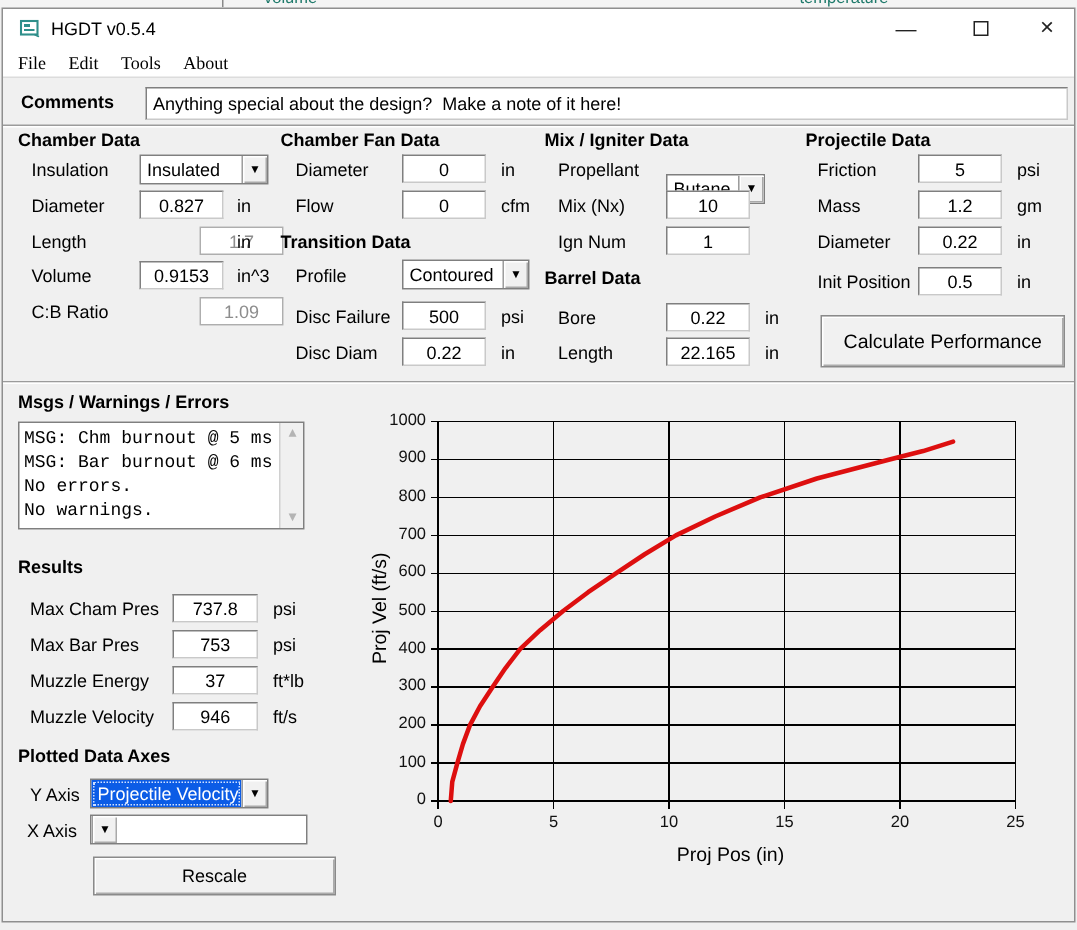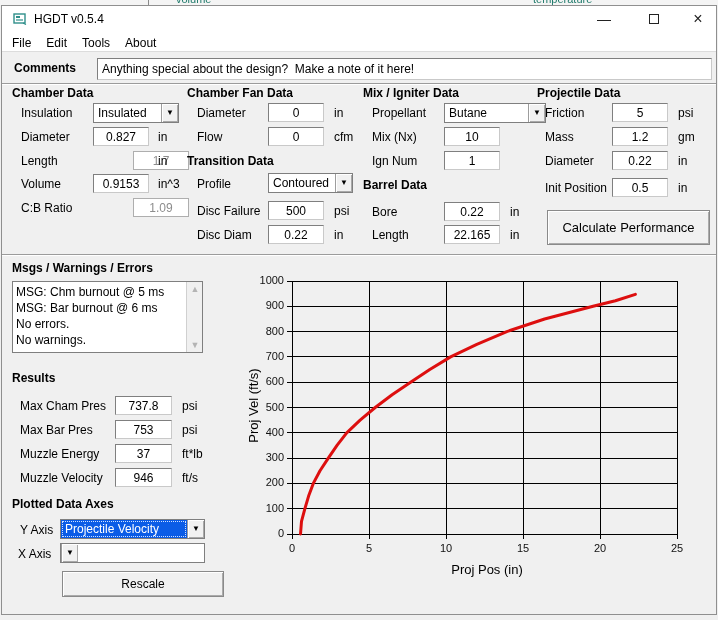--- a/index.html
+++ b/index.html
@@ -10,21 +10,21 @@
   }
   .strip { position:absolute; left:0; top:0; width:718px; height:5px; background:#f4f4f4; overflow:hidden; }
   .strip span { position:absolute; top:-7px; font-size:11px; color:#1f7a6b; }
   .strip .vline { position:absolute; top:0; width:1px; height:5px; background:#8a8a8a; }
 
   .win-frame { position:absolute; left:1px; top:5px; width:716px; height:610px;
     border:1px solid #8f8f8f; background:#f0f0f0; }
   .titlebar { position:absolute; left:2px; top:6px; width:714px; height:28px; background:#ffffff; }
   .menubar  { position:absolute; left:2px; top:34px; width:714px; height:18px; background:#ffffff;
     display:flex; align-items:center; padding-left:10px; border-bottom:1px solid #dcdcdc; }
-  .menubar .mitem { font-size:12px; margin-right:15px; cursor:default; }
+  .menubar .mitem { font-size:12px; margin-right:15px; cursor:default;font-family:Liberation Serif, serif; }
 
   .title-text { position:absolute; left:34px; top:12px; font-size:12px; }
   .app-icon { position:absolute; left:13px; top:12px; width:14px; height:13px; }
   .winbtn { position:absolute; top:10px; width:28px; height:18px; text-align:center;
     font-size:14px; line-height:18px; color:#222; }
   .maxbox { position:absolute; top:14px; width:10px; height:10px; border:1px solid #222; }
 
   .etch { position:absolute; left:2px; width:714px; height:2px;
     border-top:1px solid #9b9b9b; border-bottom:1px solid #ffffff; }
 
@@ -44,21 +44,21 @@
     box-shadow: inset 1px 1px 0 #ffffff, inset -1px -1px 0 #a9a9a9;
     display:flex; align-items:center; justify-content:center; }
   .combo .arr { font-size:8px; line-height:8px; color:#000; }
   .combo.sel .cval { background:#0b5ce6; color:#fff; outline:1px dotted #cfe0ff; outline-offset:-2px; }
 
   .btn { position:absolute; background:#f1f1f1; border:1px solid #8a8a8a;
     box-shadow: inset 1px 1px 0 #ffffff, inset -1px -1px 0 #ababab;
     font-family:"Liberation Sans",sans-serif; font-size:13px; display:flex; align-items:center; justify-content:center; }
 
   .listbox { position:absolute; left:12px; top:281px; width:191px; height:72px; background:#fff;
-    border:1px solid #7f7f7f; font-size:12px; }
+    border:1px solid #7f7f7f; font-size:12px;font-family:Liberation Mono, monospace; }
   .listbox .lines { position:absolute; left:3px; top:2px; right:18px; line-height:16px; }
   .listbox .sbar { position:absolute; right:0; top:0; bottom:0; width:16px; background:#f0f0f0;
     border-left:1px solid #d0d0d0; }
   .listbox .sbar .sarr { position:absolute; left:0; width:16px; height:14px; text-align:center;
     font-size:9px; color:#b4b4b4; line-height:14px; }
 
   .ticklbl { position:absolute; font-size:11px; color:#111; }
   .axis-title-x { position:absolute; left:392px; top:562px; width:190px; text-align:center; font-size:13px; }
   .axis-title-y { position:absolute; left:188px; top:398px; width:130px; text-align:center; font-size:13px;
     transform:rotate(-90deg); transform-origin:center; }
@@ -135,21 +135,21 @@
 </div>
 <span class="lbl" style="left:197px; top:204px">Disc Failure</span>
 <input class="tbox" style="left: 268px; top: 201px; width: 56px;" value="500">
 <span class="unit" style="left:334px; top:204px">psi</span>
 <span class="lbl" style="left:197px; top:228px">Disc Diam</span>
 <input class="tbox" style="left: 268px; top: 225px; width: 56px;" value="0.22">
 <span class="unit" style="left:334px; top:228px">in</span>
 
 <span class="hdr" style="left:363px; top:86px">Mix / Igniter Data</span>
 <span class="lbl" style="left:372px; top:106px">Propellant</span>
-<div class="combo" style="left:444px; top:103px; width:102px">
+<div class="combo" style="left:444px; top:116px; width:66px">
   <span class="cval">Butane</span>
   <span class="cbtn">
       <span class="arr">▼</span>
     </span>
 </div>
 <span class="lbl" style="left:372px; top:130px">Mix (Nx)</span>
 <input class="tbox" style="left: 444px; top: 127px; width: 56px;" value="10">
 <span class="lbl" style="left:372px; top:154px">Ign Num</span>
 <input class="tbox" style="left: 444px; top: 151px; width: 56px;" value="1">
 
@@ -202,21 +202,21 @@
 <span class="unit" style="left:182px; top:423px">psi</span>
 <span class="lbl" style="left:20px; top:447px">Muzzle Energy</span>
 <input class="tbox" style="left: 115px; top: 444px; width: 57px;" value="37">
 <span class="unit" style="left:182px; top:447px">ft*lb</span>
 <span class="lbl" style="left:20px; top:471px">Muzzle Velocity</span>
 <input class="tbox" style="left: 115px; top: 468px; width: 57px;" value="946">
 <span class="unit" style="left:182px; top:471px">ft/s</span>
 
 <span class="hdr" style="left:12px; top:497px">Plotted Data Axes</span>
 <span class="lbl" style="left:20px; top:523px">Y Axis</span>
-<div class="combo sel" style="left:60px; top:519px; width:145px">
+<div class="combo sel" style="left:60px; top:519px; width:119px">
   <span class="cval">Projectile Velocity</span>
   <span class="cbtn">
       <span class="arr">▼</span>
     </span>
 </div>
 <span class="lbl" style="left:18px; top:547px">X Axis</span>
 <div class="combo" style="left:60px; top:543px; width:145px">
   <span class="cbtn">
       <span class="arr">▼</span>
     </span>

